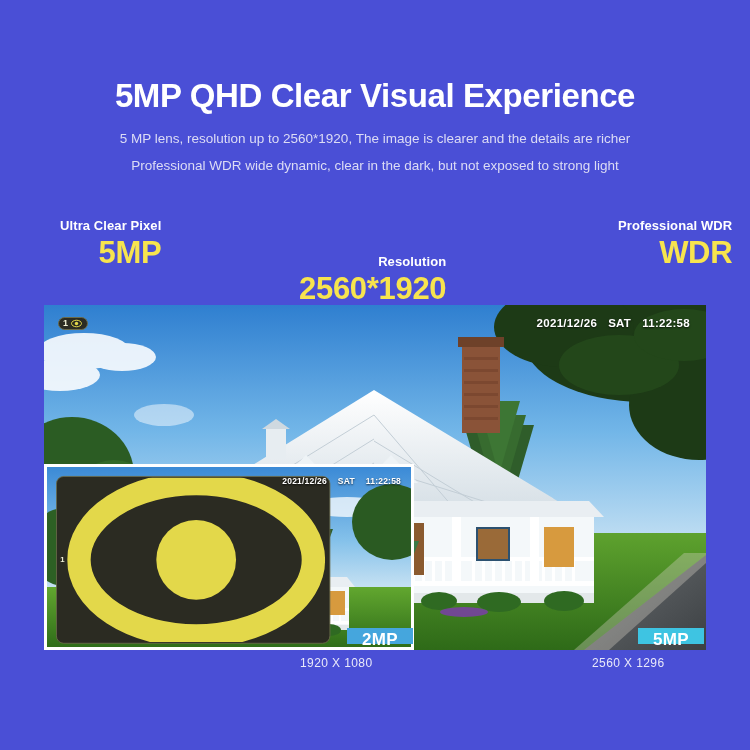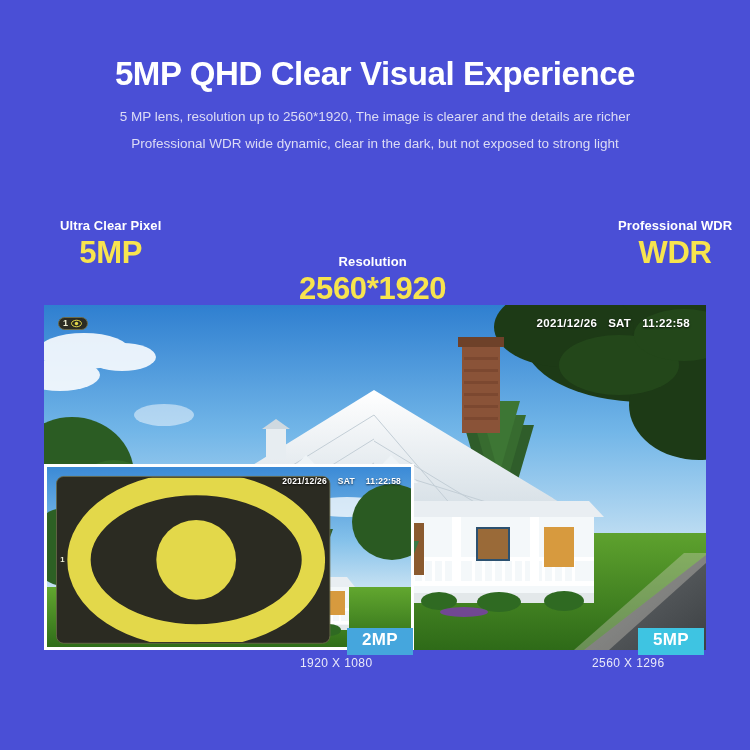--- a/index.html
+++ b/index.html
@@ -5,21 +5,21 @@
   * { margin:0; padding:0; box-sizing:border-box; }
   html,body { width:750px; height:750px; }
   body {
     background:#4a4fd6;
     font-family:"Liberation Sans", sans-serif;
     overflow:hidden;
     position:relative;
   }
 
   
-  .header { padding-top:56px; text-align:center; }
+  .header { padding-top:78px; text-align:center; }
   .title {
     color:#ffffff;
     font-size:33px;
     font-weight:bold;
     letter-spacing:-0.4px;
     line-height:1.1;
   }
   .sub {
     color:#dcdcf5;
     font-size:13.5px;
@@ -27,21 +27,21 @@
     margin-top:12px;
   }
   .sub div { white-space:nowrap; }
 
   
   .specs {
     position:absolute;
     top:218px; left:0; right:0;
     height:72px;
   }
-  .spec { position:absolute; text-align:center; }
+  .spec { position:absolute; text-align:right; }
   .spec.s0 { left:60px; }
   .spec.s1 { left:299px;margin-top:36px; }
   .spec.s2 { left:618px; }
   .spec-label {
     color:#ffffff;
     font-size:13px;
     font-weight:bold;
     letter-spacing:0.1px;
   }
   .spec-value {
@@ -109,21 +109,21 @@
   .pip-time { right:10px; top:9px; font-size:8.5px; letter-spacing:.2px; }
 
   
   .mpbadge {
     position:absolute;
     color:#ffffff;
     font-size:17px;
     font-weight:bold;
     text-align:center;
     line-height:24px;
-    width:66px; height:27px;
+    width:66px; height:16px;
     letter-spacing:.3px;
     z-index:9;
   }
   .badge-2mp { left:347px; top:628px; background:#45a6dd; }
   .badge-5mp { left:638px; top:628px; background:#3ec4e2; }
 
   .cap {
     position:absolute;
     color:#e8e8fa;
     font-size:12px;

